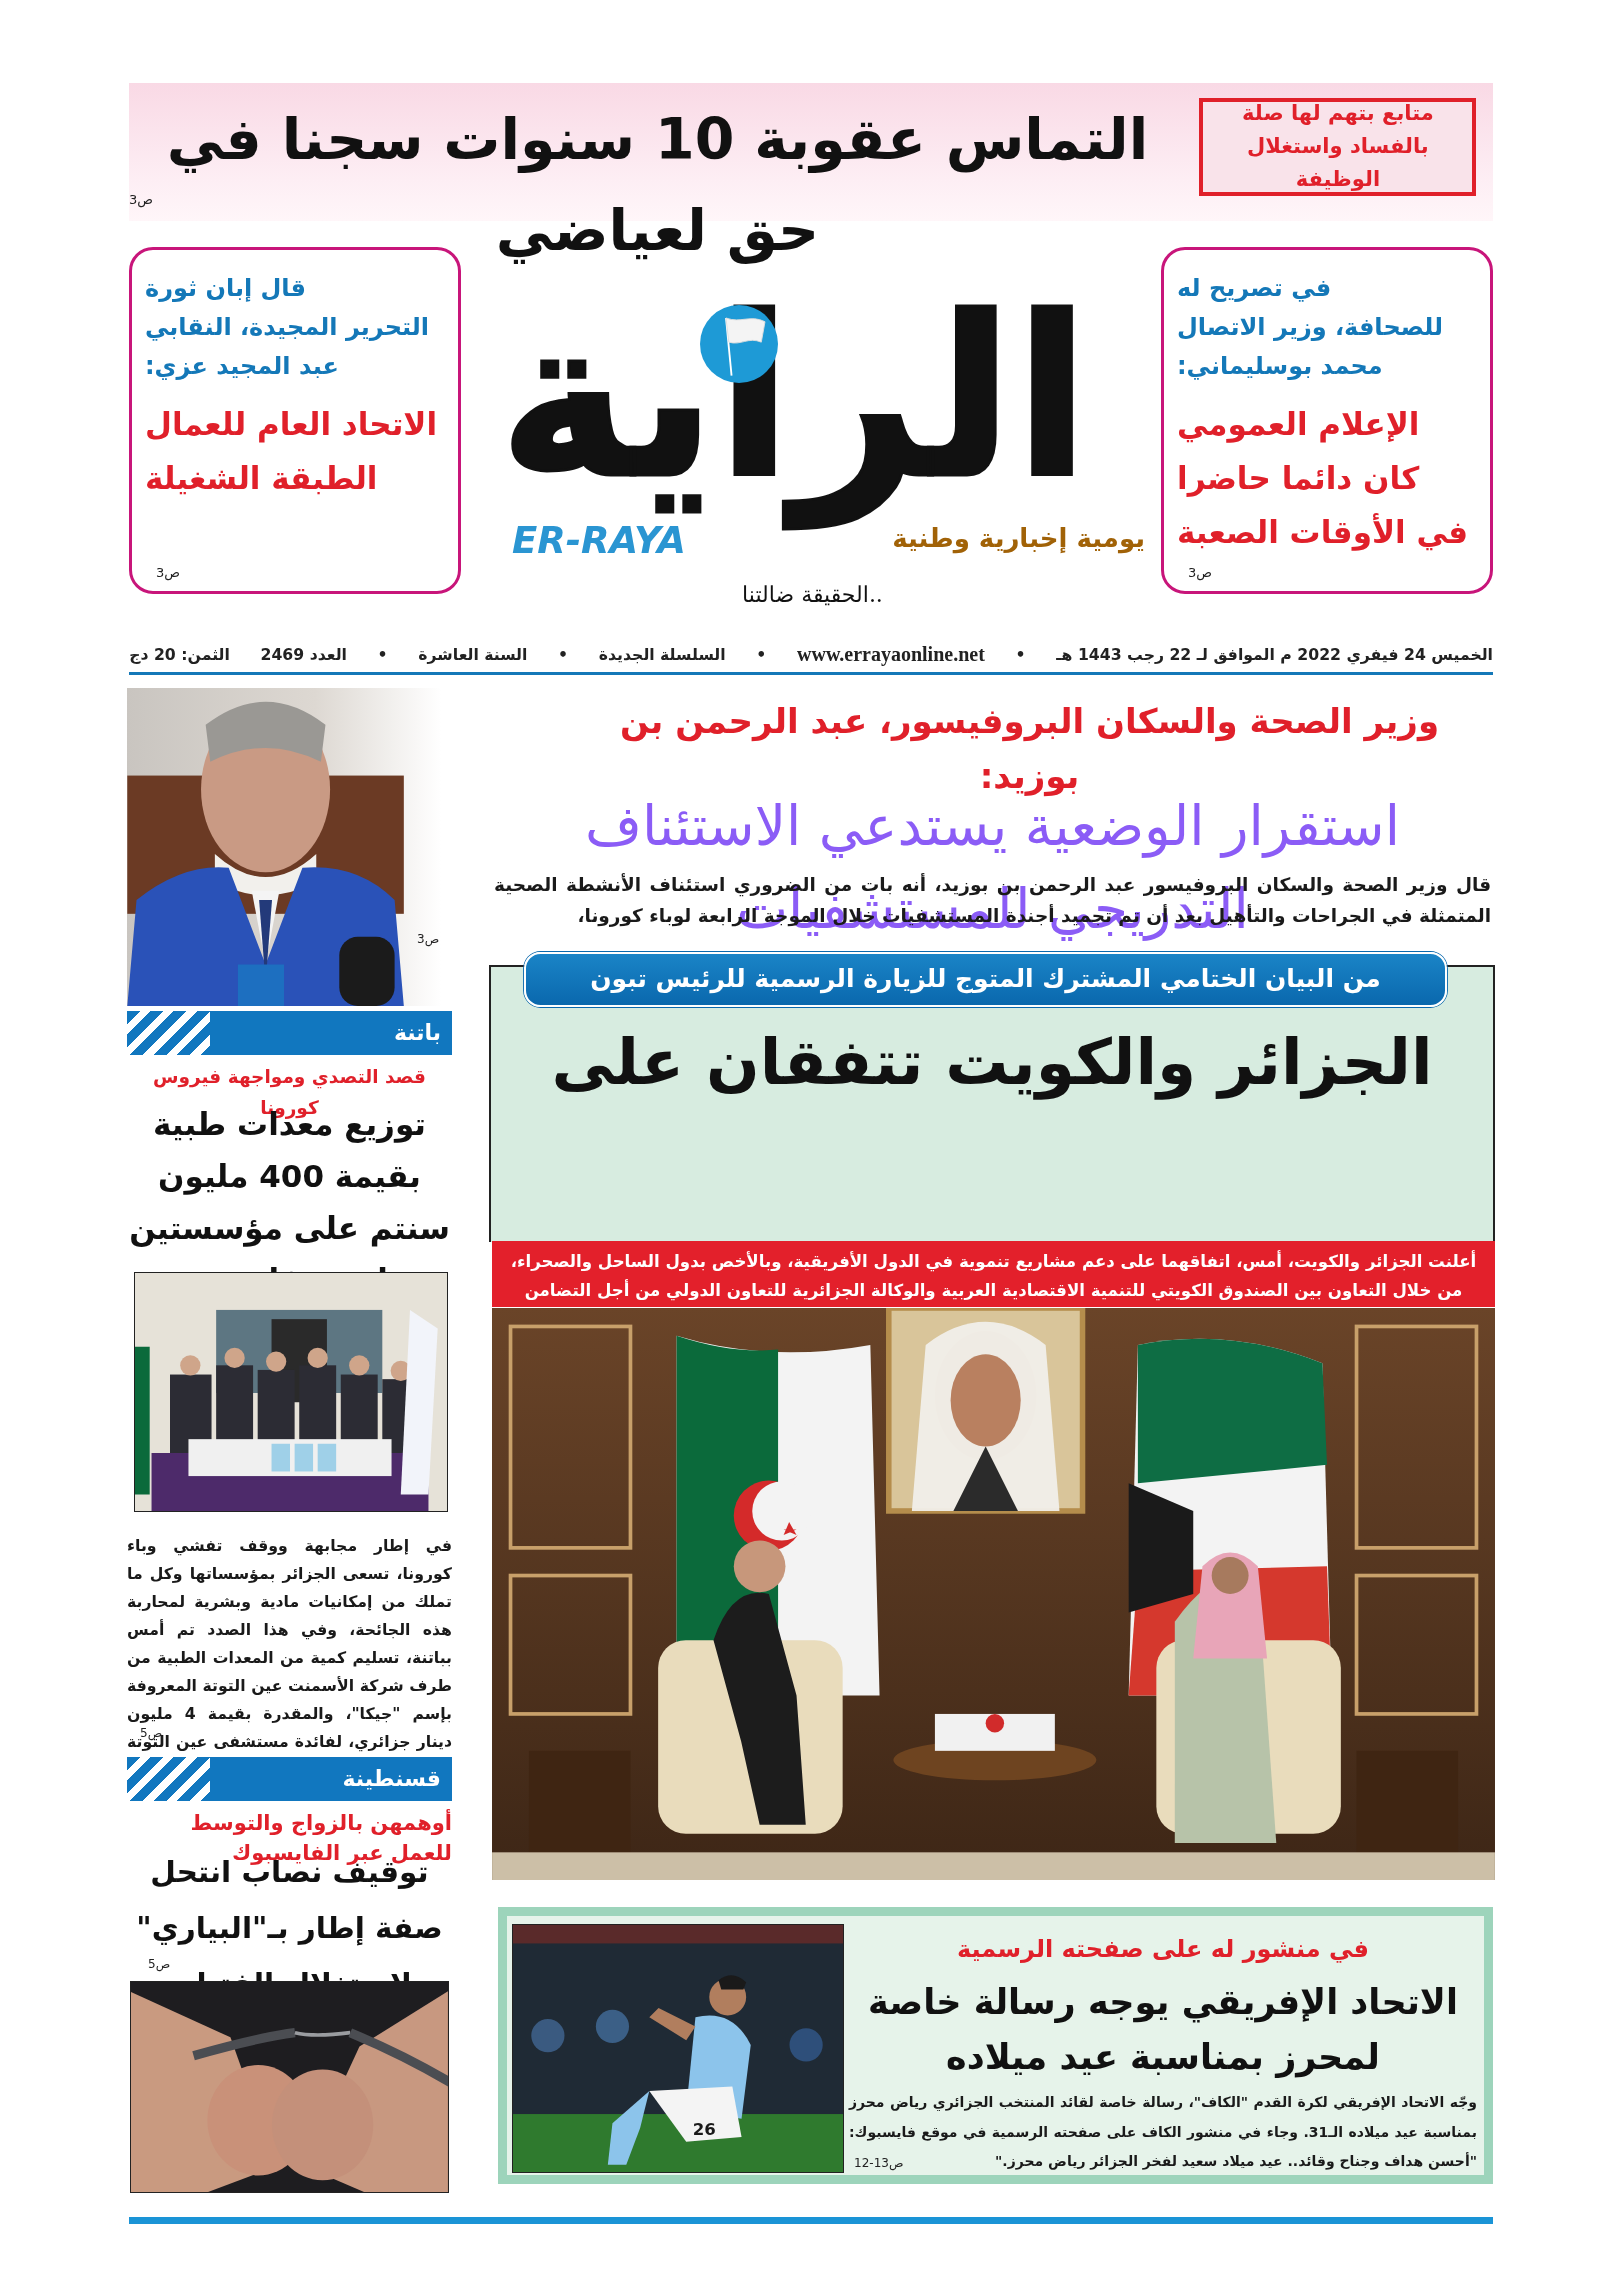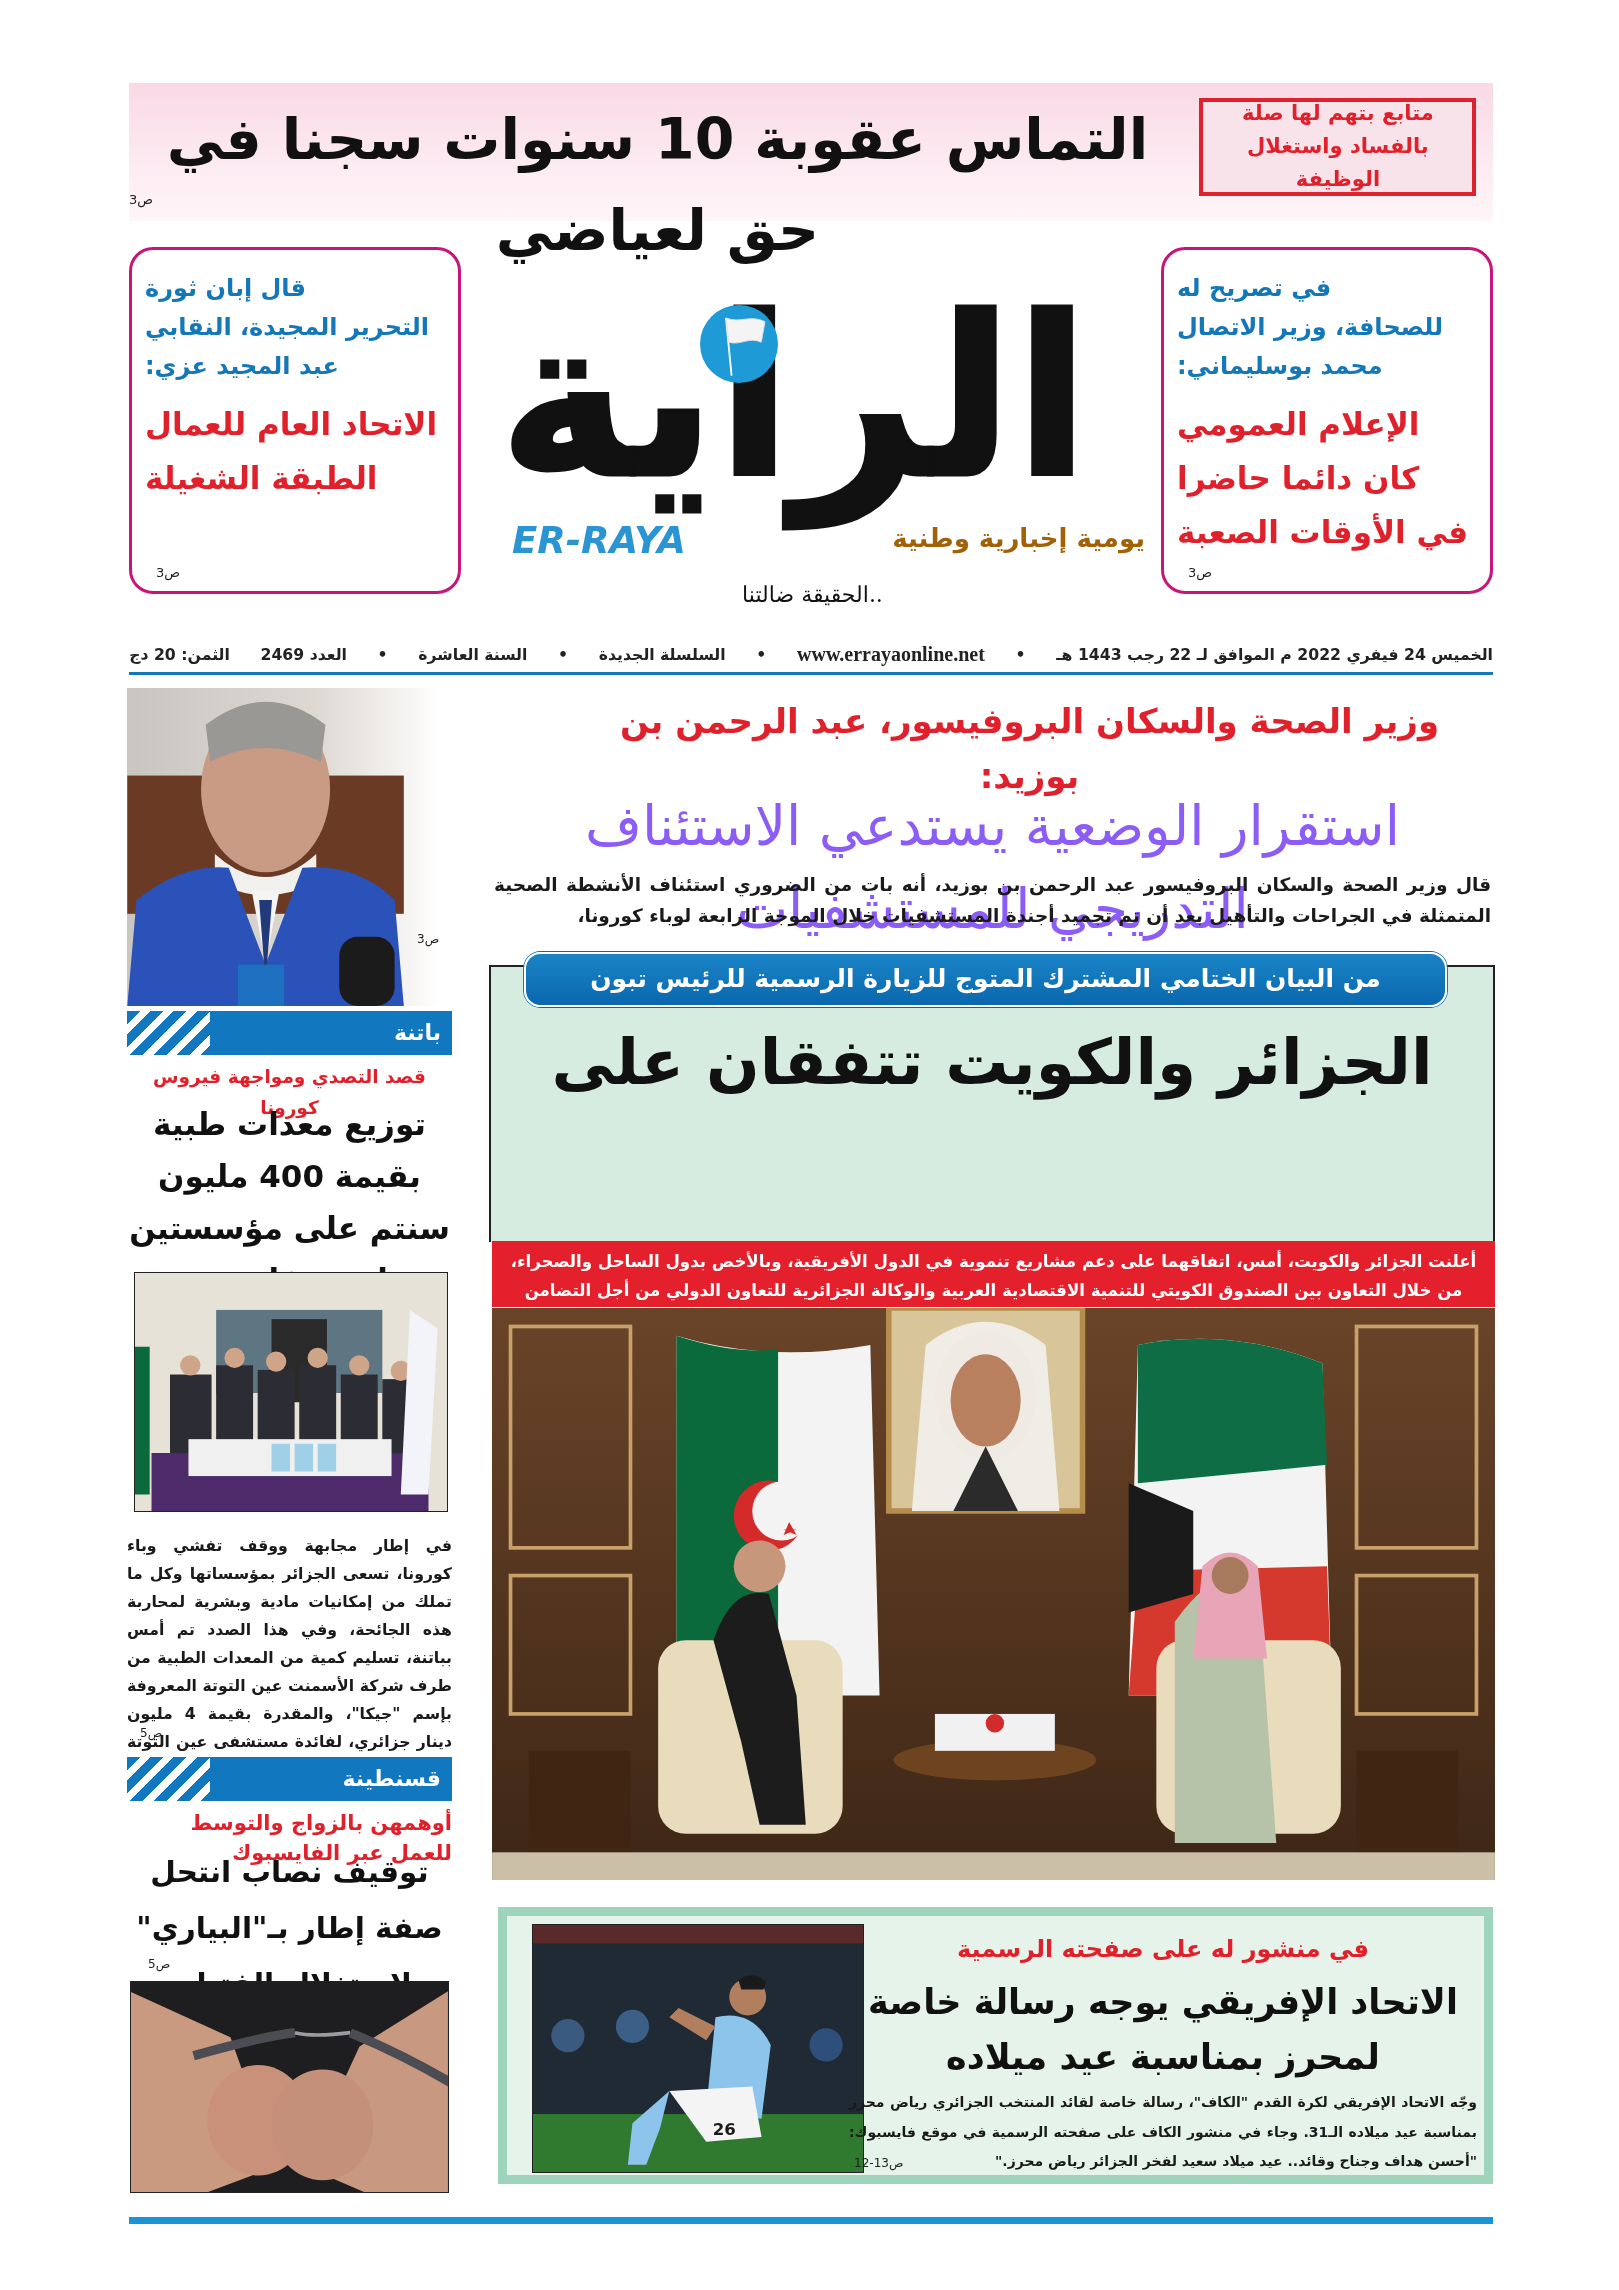--- a/index.html
+++ b/index.html
@@ -67,21 +67,21 @@
 
   
   #tab-constantine { left: 127px; top: 1757px; }
   #const-kicker { left: 127px; top: 1809px; width: 325px; text-align: right; color: #e0202a; font-weight: bold; font-size: 21px; line-height: 29.5px; }
   #const-headline { left: 127px; top: 1844px; width: 325px; text-align: center; color: #111; font-weight: bold; font-size: 29.5px; line-height: 56px; }
   #const-ref { left: 148px; top: 1957px; font-size: 12px; color: #222; }
   #photo-handcuffs { left: 130px; top: 1981px; width: 319px; height: 212px; border: 1.8px solid #222; overflow: hidden; background: #1c1c1e; }
 
   
   #mahrez-box { left: 498px; top: 1907px; width: 995px; height: 277px; background: #e6f3ea; border: 9.2px solid #9dd4bb; }
-  #photo-mahrez { left: 532px; top: 1924px; width: 332px; height: 249px; border: 1.8px solid #222; overflow: hidden; background: #1e2a36; }
+  #photo-mahrez { left: 512px; top: 1924px; width: 332px; height: 249px; border: 1.8px solid #222; overflow: hidden; background: #1e2a36; }
   #mahrez-kicker { left: 849px; top: 1929px; width: 628px; text-align: center; color: #e0202a; font-weight: bold; font-size: 24px; line-height: 41px; }
   #mahrez-headline { left: 849px; top: 1975px; width: 628px; text-align: center; color: #111; font-weight: bold; font-size: 35px; line-height: 55px; }
   #mahrez-body { left: 849px; top: 2088px; width: 628px; font-size: 14px; font-weight: bold; line-height: 29.5px; text-align: justify; color: #1a1a1a; }
   #mahrez-ref { left: 854px; top: 2156px; font-size: 12px; color: #222; direction: rtl; }
 
   #rule-bottom { left: 129px; top: 2217px; width: 1364px; height: 7.4px; background: #1a94d6; }
 </style>
 </head>
 <body>
 

